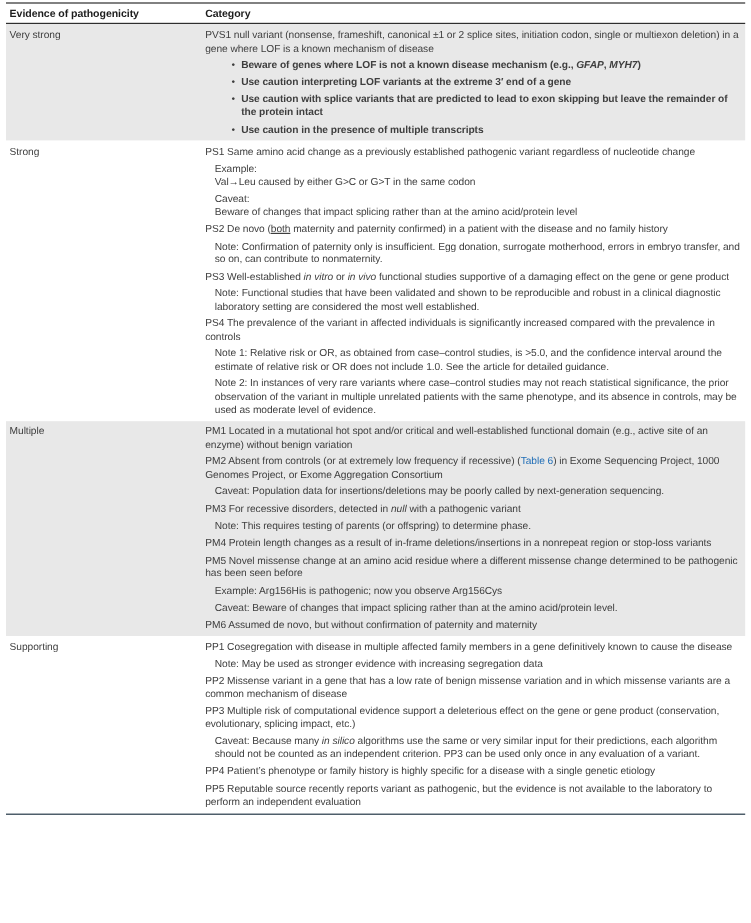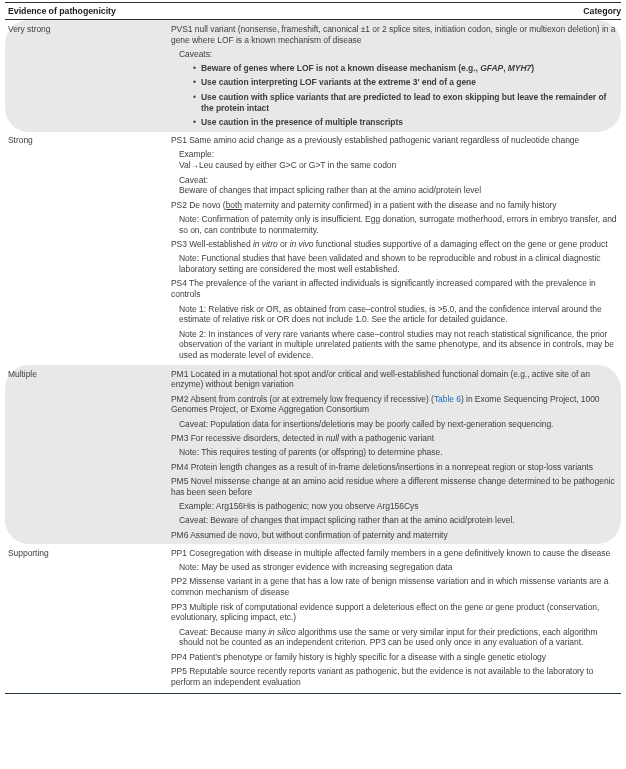--- a/index.html
+++ b/index.html
@@ -12,22 +12,22 @@
     font-size:8.5px;line-height:10.8px;color:#3e3e3e;letter-spacing:-0.05px;
   }
   .thead{
     display:flex;
     border-top:1.4px solid #2f2f2f;
     border-bottom:1px solid #2f2f2f;
     padding:3px 0 2.5px 0;
     font-weight:bold;color:#1d1d1d;font-size:8.8px;
   }
   .h-evidence{width:163px;flex:none;padding-left:3px;}
-  .h-category{flex:1;text-align:right;}
-  .trow{display:flex;padding-bottom:4px;border-radius:24px;}
+  .h-category{flex:1;text-align:left;}
+  .trow{display:flex;padding-bottom:4px;}
   .trow.shaded{background:#e8e8e8;}
   .rlabel{width:163px;flex:none;padding:3.5px 0 0 3px;}
   .rcontent{flex:1;padding-right:4px;}
   .entry{padding-top:3.5px;}
   .note{margin-left:8px;}
   .pair{display:flex;margin-left:8px;flex-direction:column;}
   .plabel{width:44px;flex:none;}
   .pvalue{flex:1;}
   .bullet{display:flex;margin-left:22px;}
   .marker{width:8px;flex:none;}
@@ -43,21 +43,20 @@
 <div class="table">
   <div class="thead">
     <div class="h-evidence">Evidence of pathogenicity</div>
     <div class="h-category">Category</div>
   </div>
   <div>
       <div class="trow shaded">
         <div class="rlabel">Very strong</div>
         <div class="rcontent">
           <div class="entry criterion">PVS1 null variant (nonsense, frameshift, canonical ±1 or 2 splice sites, initiation codon, single or multiexon deletion) in a gene where LOF is a known mechanism of disease</div>
-          <div class="entry note">Caveats:</div>
           <div class="entry bullet">
             <div class="marker">•</div>
             <div class="btext">Beware of genes where LOF is not a known disease mechanism (e.g., <i>GFAP</i>, <i>MYH7</i>)</div>
           </div>
           <div class="entry bullet">
             <div class="marker">•</div>
             <div class="btext">Use caution interpreting LOF variants at the extreme 3′ end of a gene</div>
           </div>
           <div class="entry bullet">
             <div class="marker">•</div>

